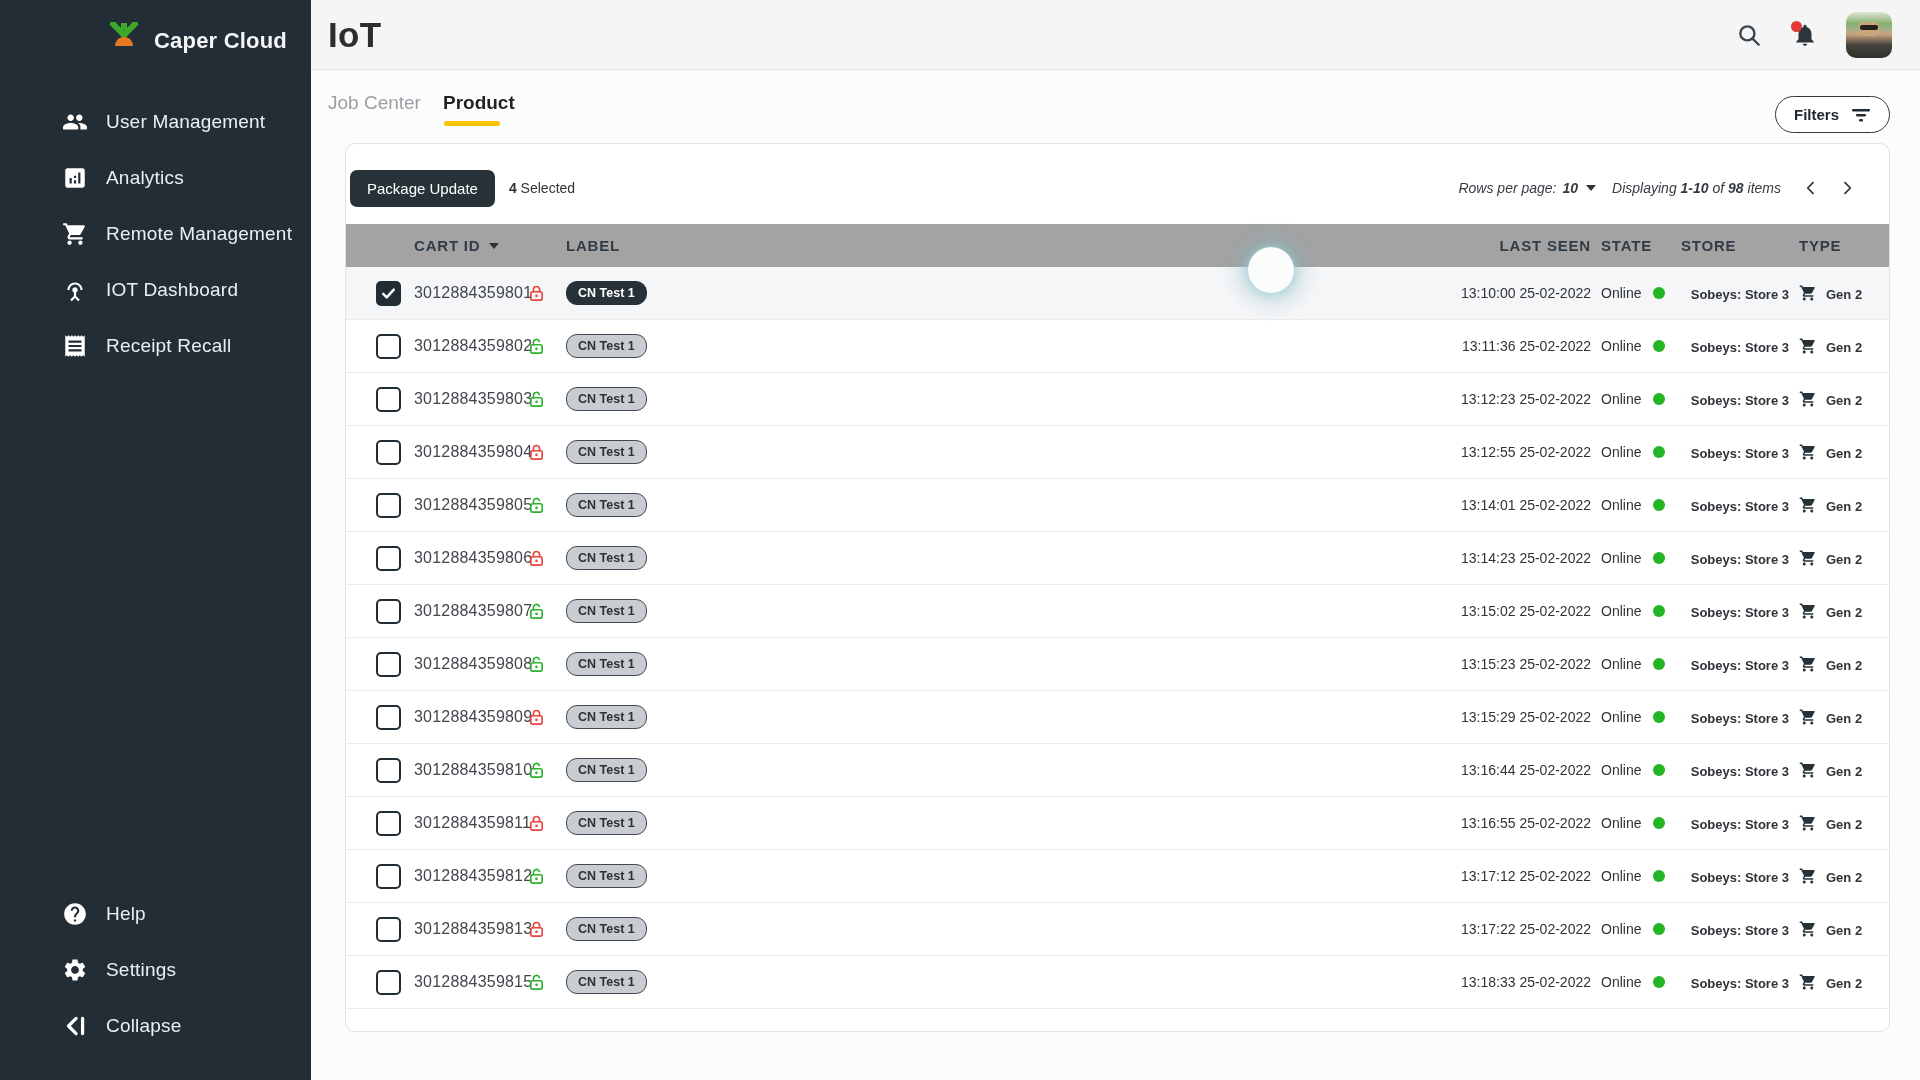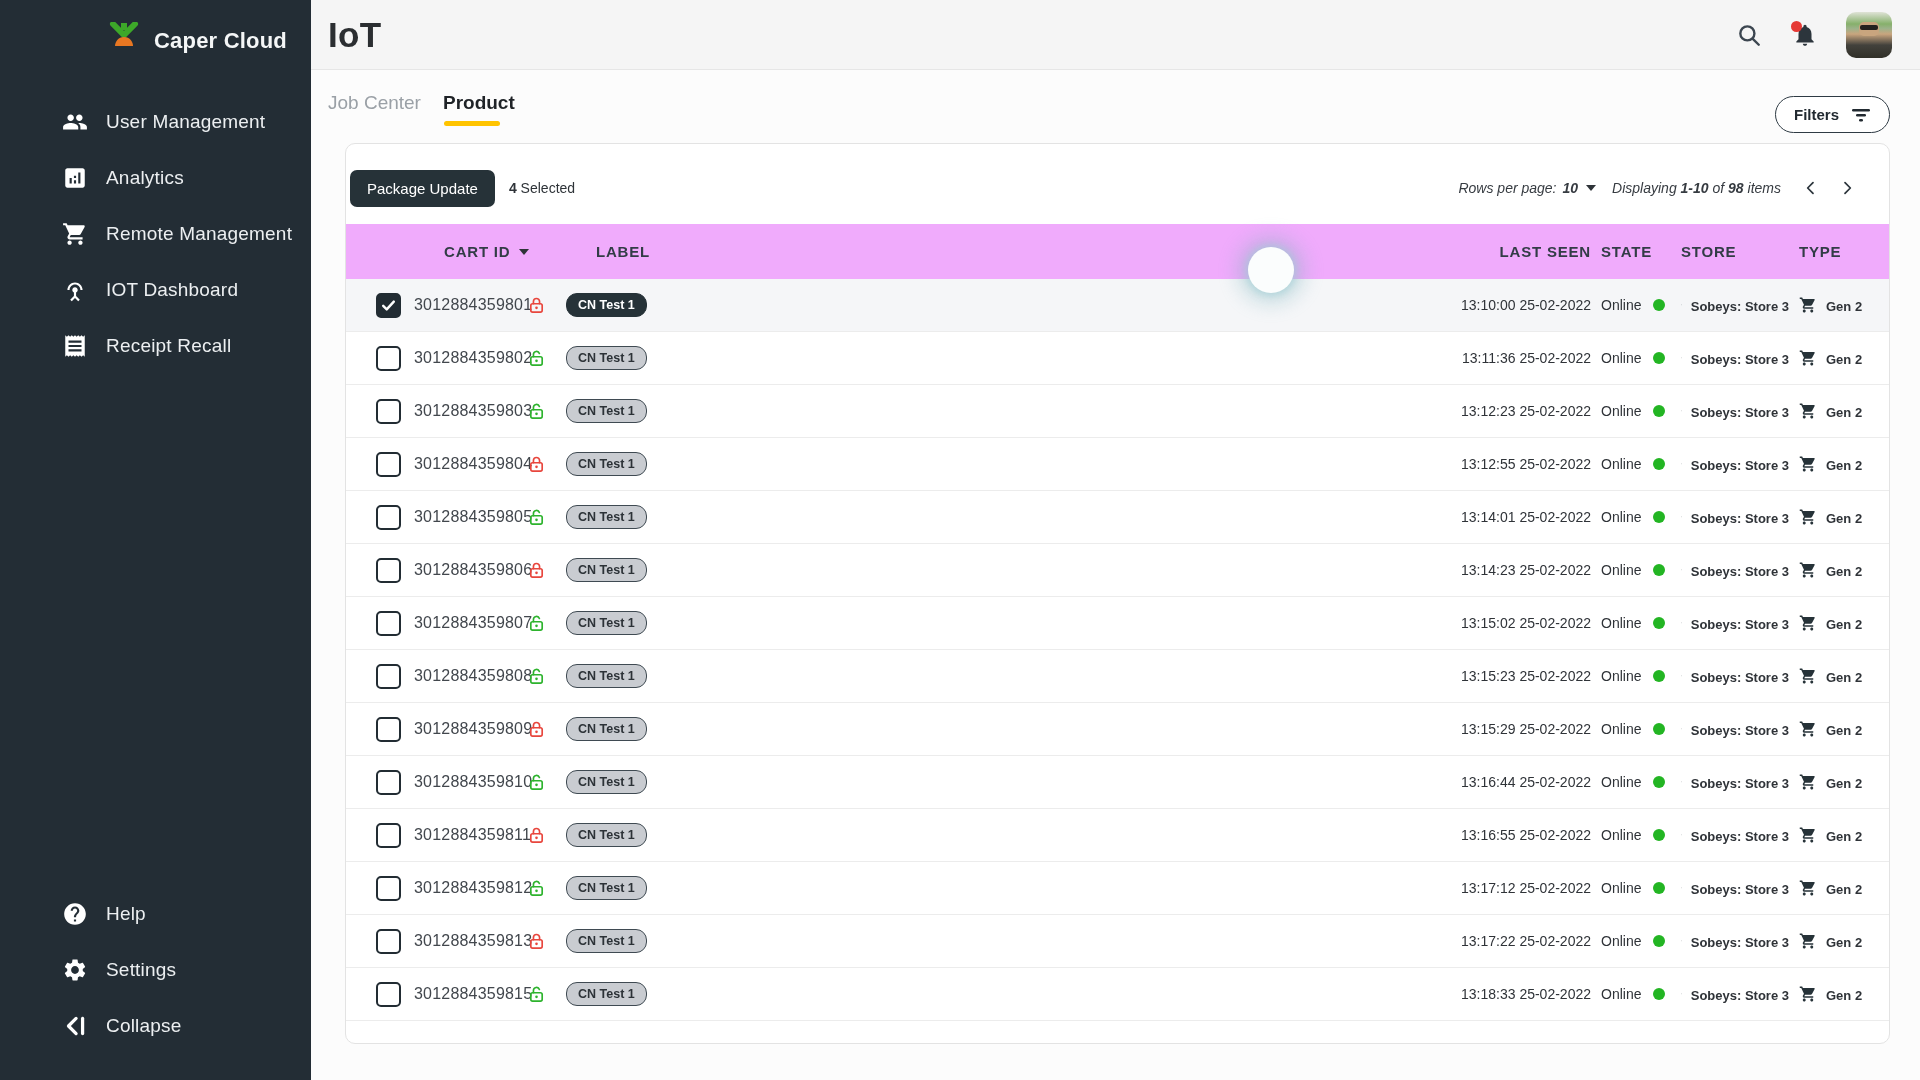--- a/index.html
+++ b/index.html
@@ -48,21 +48,21 @@
   .toolbar-right { margin-left:auto; display:flex; align-items:center; gap:16px; font-size:14px; color:#363b41;font-style:italic; }
   .rpp { display:flex; align-items:center; gap:6px; cursor:pointer; }
   .rpp b, .disp b { font-weight:700; }
   .caret-down { width:0; height:0; border-left:5px solid transparent; border-right:5px solid transparent; border-top:6px solid #2e3338; margin-left:2px; }
   .pag-arrows { display:flex; align-items:center; gap:20px; margin-left:6px; }
   .pag-arrow { cursor:pointer; display:flex; }
 
   
   .tgrid { display:grid; grid-template-columns:68px 112px 40px 230px 1fr 230px 80px 118px 100px; align-items:center; }
   
-  .thead { background:#f0abfc; height:55px;padding-left:30px; }
+  .thead { background:#a3a3a3; height:43px; }
   .th { font-size:15px; font-weight:700; color:#323c46; letter-spacing:.8px; white-space:nowrap; }
   .th.sortable { display:flex; align-items:center; gap:7px; cursor:pointer; }
   .th-right { text-align:right; padding-right:0; }
   .row { height:53px; border-bottom:1px solid #ececec; background:#ffffff; }
   .row.selected { background:#f5f6f8; }
   .cb-cell { padding-left:30px; }
   .checkbox { width:25px; height:25px; border:2.5px solid #222c33; border-radius:5px; background:#ffffff; cursor:pointer; display:flex; align-items:center; justify-content:center; }
   .checkbox svg { display:none; }
   .checkbox.checked { background:#222c33; }
   .checkbox.checked svg { display:block; }

